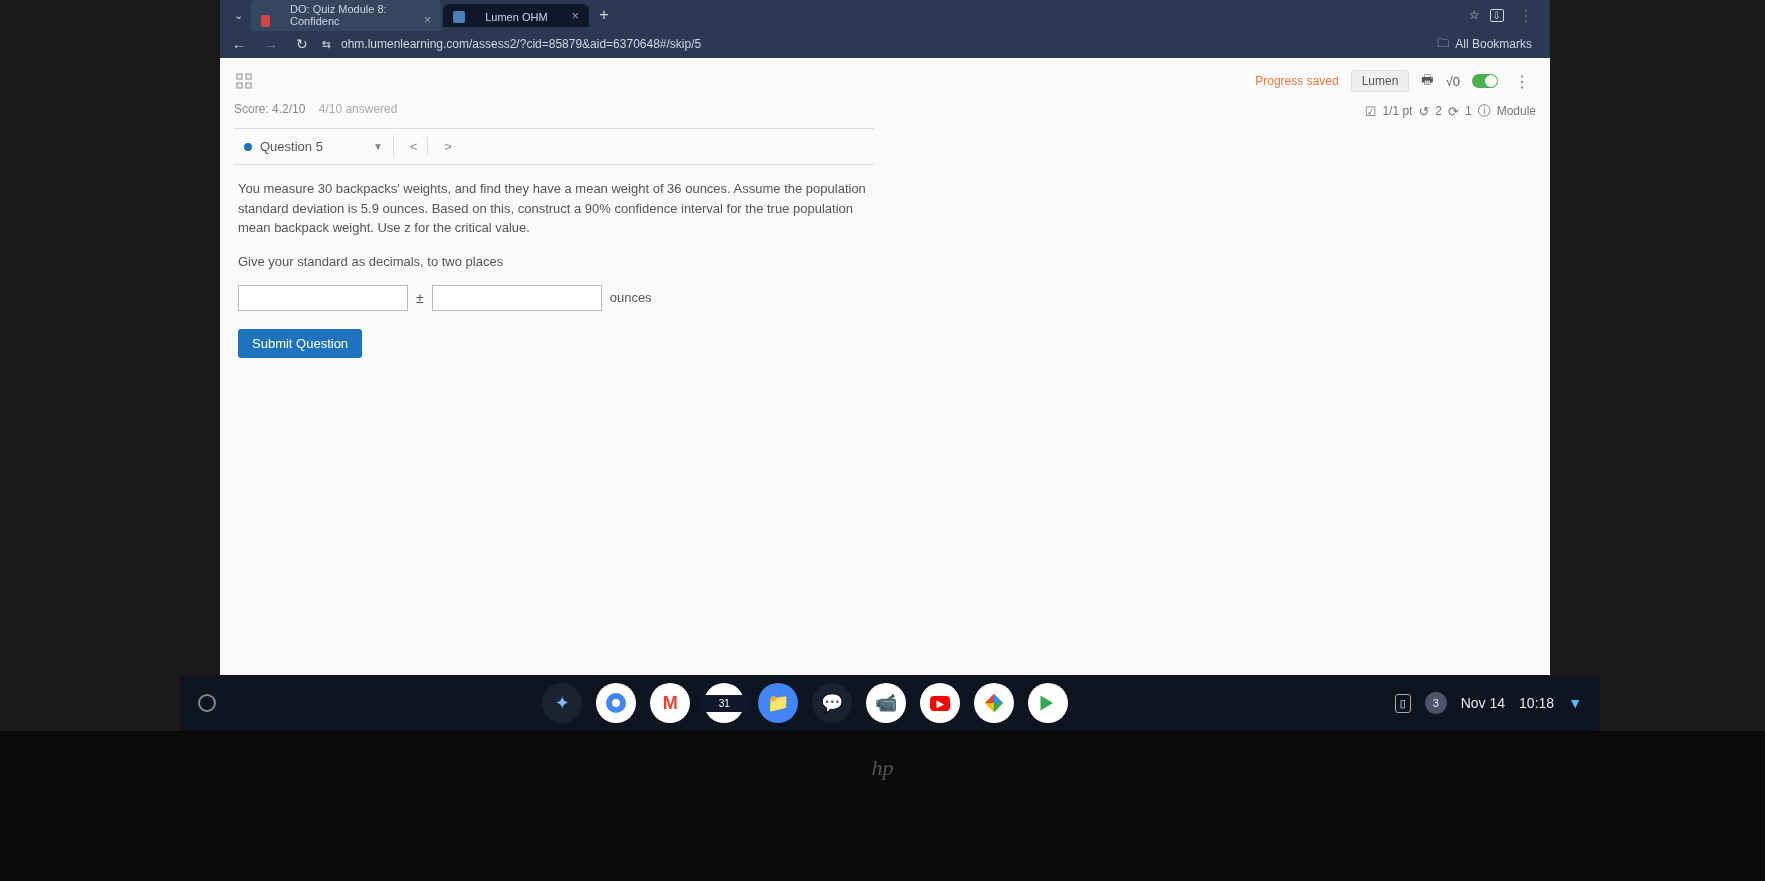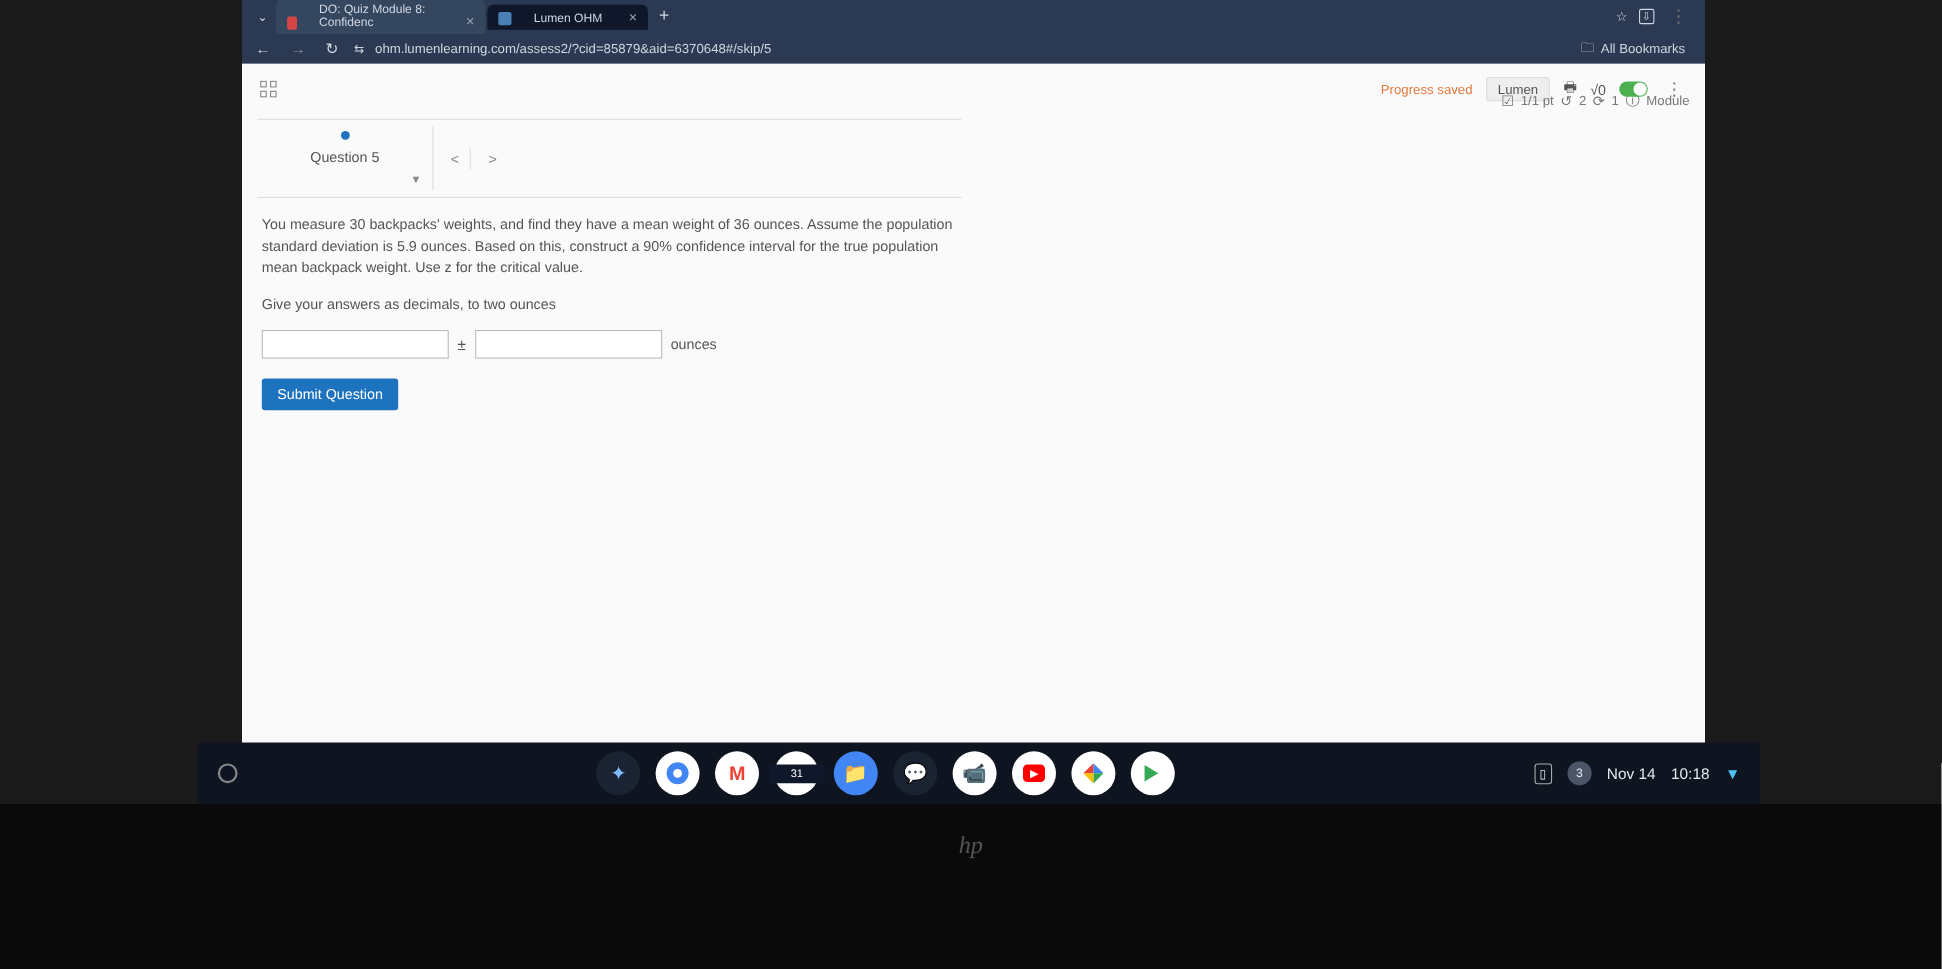--- a/index.html
+++ b/index.html
@@ -36,21 +36,21 @@
     .kebab { color: #777; font-size: 16px; padding: 0 4px; }
     
     .page-title { font-size: 24px; font-weight: 400; color: #444; margin-bottom: 6px; }
     .score-row { font-size: 12px; color: #888; margin-bottom: 6px; }
     .score-row .answered { margin-left: 10px; color: #aaa; }
     
     .details-row { display: flex; justify-content: flex-end; align-items: center; gap: 6px; font-size: 12px; color: #777; margin-top: -20px; margin-bottom: 8px; }
     .details-ic { font-size: 13px; }
     
     .question-bar { display: flex; align-items: center; gap: 6px; border-top: 1px solid #ddd; border-bottom: 1px solid #ddd; padding: 6px 0; width: 640px; }
-    .q-select { display: flex; align-items: center; gap: 8px; padding: 4px 10px; font-size: 13px; color: #555; border-right: 1px solid #ddd; width: 160px; flex-direction: column; }
+    .q-select { display: flex; align-items: center; gap: 8px; padding: 4px 10px; font-size: 13px; color: #555; border-right: 1px solid #ddd; width: 160px; }
     .q-dot { width: 8px; height: 8px; background: #1e73be; border-radius: 50%; }
     .q-caret { margin-left: auto; font-size: 10px; color: #888; }
     .q-nav { width: 28px; text-align: center; color: #888; font-size: 13px; border-right: 1px solid #ddd; padding: 2px 0; }
     .q-nav:last-child { border-right: none; }
     
     .question-body { padding: 14px 4px; width: 640px; font-size: 13px; color: #555; line-height: 1.5; }
     .q-para { margin-bottom: 14px; }
     
     .answer-row { display: flex; align-items: center; gap: 8px; margin-bottom: 18px; }
     .ans-input { width: 170px; height: 26px; border: 1px solid #bbb; background: #fff; padding: 2px 6px; font-size: 13px; }
@@ -117,20 +117,24 @@
           <rect x="10" y="10" width="5" height="5" fill="none" stroke="#888"></rect>
         </svg>
       <span class="progress-saved">Progress saved</span>
       <button class="done-btn">Lumen</button>
       <span class="print-ic">🖶</span>
       <span class="math-ic">√0</span>
       <span class="toggle"></span>
       <span class="kebab">⋮</span>
     </div>
 
+    <div class="score-row">
+      <span>Score: 4.2/10</span>
+      <span class="answered">4/10 answered</span>
+    </div>
 
     <div class="details-row">
       <span class="details-ic">☑</span>
       <span>1/1 pt</span>
       <span class="details-ic">↺</span>
       <span>2</span>
       <span class="details-ic">⟳</span>
       <span>1</span>
       <span class="details-ic">ⓘ</span>
       <span>Module</span>
@@ -141,21 +145,21 @@
         <span class="q-dot"></span>
         <span>Question 5</span>
         <span class="q-caret">▼</span>
       </div>
       <div class="q-nav">&lt;</div>
       <div class="q-nav">&gt;</div>
     </div>
 
     <div class="question-body">
       <p class="q-para">You measure 30 backpacks' weights, and find they have a mean weight of 36 ounces. Assume the population standard deviation is 5.9 ounces. Based on this, construct a 90% confidence interval for the true population mean backpack weight. Use z for the critical value.</p>
-      <p class="q-para">Give your answers as decimals, to two ounces</p>
+      <p class="q-para">Give your standard as decimals, to two places</p>
       <div class="answer-row">
         <input class="ans-input" type="text" style="">
         <span class="pm">±</span>
         <input class="ans-input" type="text" style="">
         <span class="unit">ounces</span>
       </div>
       <button class="submit-btn">Submit Question</button>
     </div>
   </div>
 </div>

